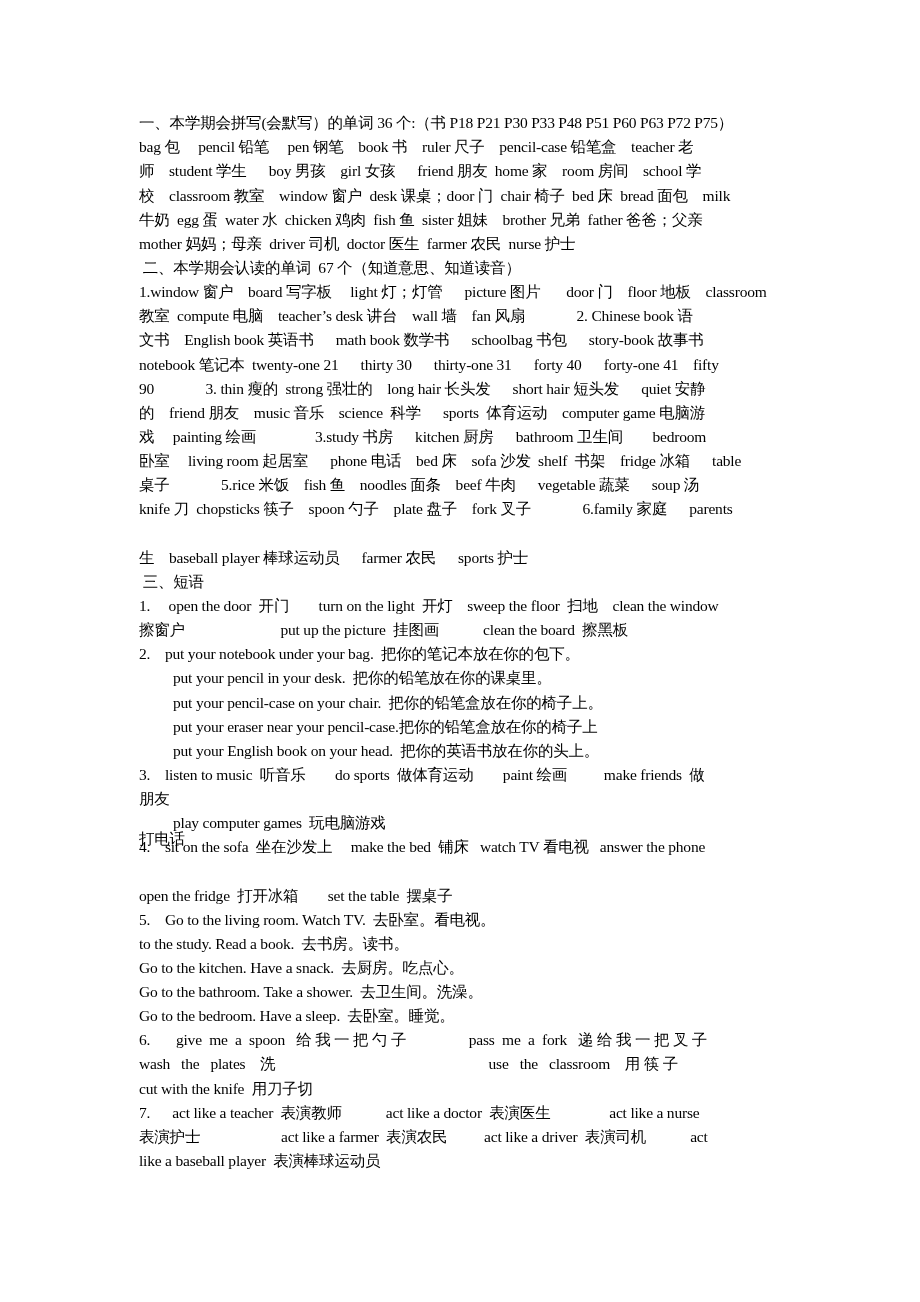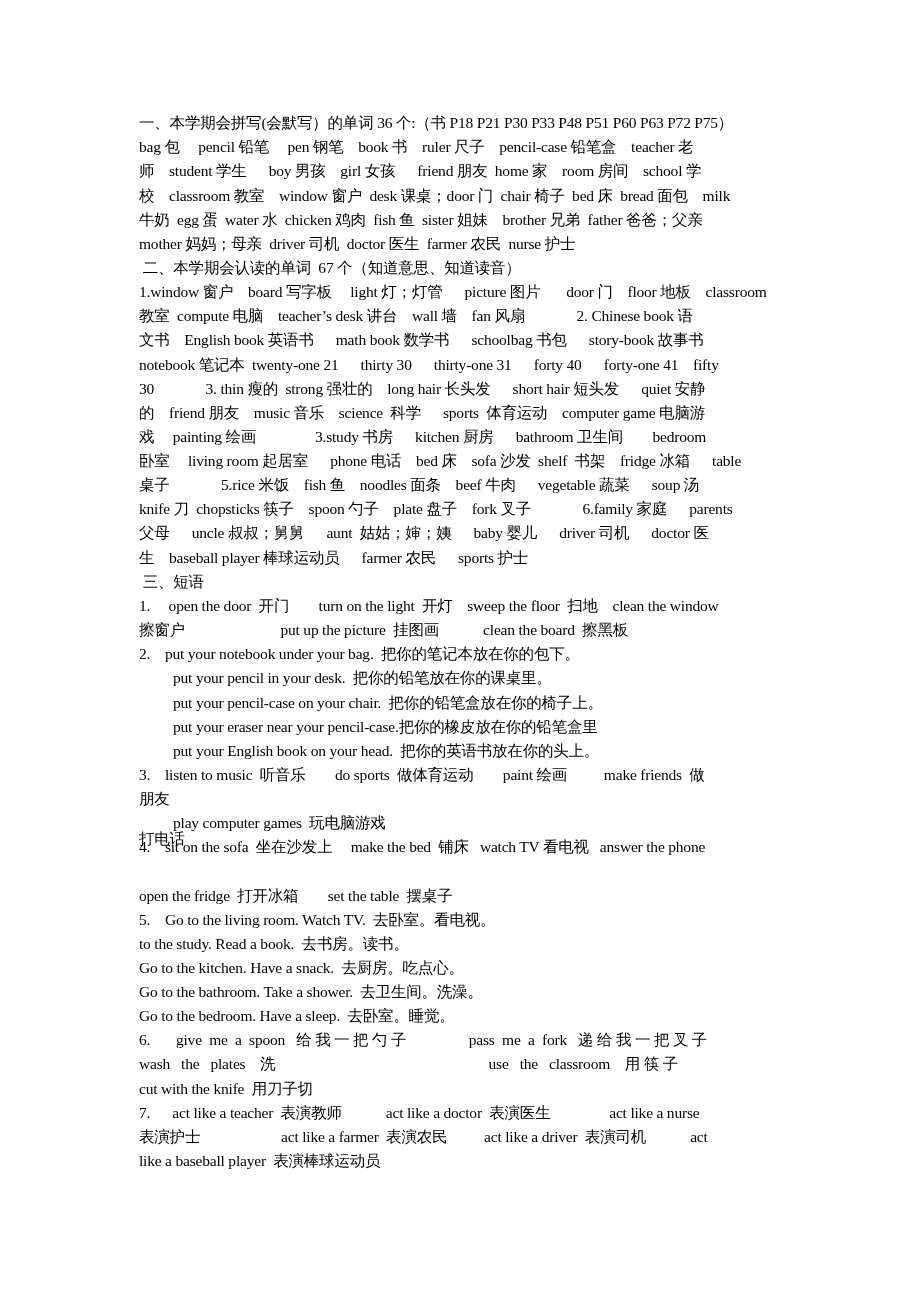--- a/index.html
+++ b/index.html
@@ -19,36 +19,35 @@
   <div class="line" style="top:161px">师    student 学生      boy 男孩    girl 女孩      friend 朋友  home 家    room 房间    school 学</div>
   <div class="line" style="top:210px">牛奶  egg 蛋  water 水  chicken 鸡肉  fish 鱼  sister 姐妹    brother 兄弟  father 爸爸；父亲</div>
   <div class="line" style="top:186px">校    classroom 教室    window 窗户  desk 课桌；door 门  chair 椅子  bed 床  bread 面包    milk</div>
   <div class="line" style="top:234px">mother 妈妈；母亲  driver 司机  doctor 医生  farmer 农民  nurse 护士</div>
 
   <div class="line" style="top:258px"> 二、本学期会认读的单词  67 个（知道意思、知道读音）</div>
   <div class="line" style="top:282px">1.window 窗户    board 写字板     light 灯；灯管      picture 图片       door 门    floor 地板    classroom</div>
   <div class="line" style="top:306px">教室  compute 电脑    teacher’s desk 讲台    wall 墙    fan 风扇              2. Chinese book 语</div>
   <div class="line" style="top:330px">文书    English book 英语书      math book 数学书      schoolbag 书包      story-book 故事书</div>
   <div class="line" style="top:355px">notebook 笔记本  twenty-one 21      thirty 30      thirty-one 31      forty 40      forty-one 41    fifty</div>
-  <div class="line" style="top:379px">30              3. thin 瘦的  strong 强壮的    long hair 长头发      short hair 短头发      quiet 安静</div>
+  <div class="line" style="top:379px">90              3. thin 瘦的  strong 强壮的    long hair 长头发      short hair 短头发      quiet 安静</div>
   <div class="line" style="top:403px">的    friend 朋友    music 音乐    science  科学      sports  体育运动    computer game 电脑游</div>
   <div class="line" style="top:427px">戏     painting 绘画                3.study 书房      kitchen 厨房      bathroom 卫生间        bedroom</div>
   <div class="line" style="top:451px">卧室     living room 起居室      phone 电话    bed 床    sofa 沙发  shelf  书架    fridge 冰箱      table</div>
   <div class="line" style="top:475px">桌子              5.rice 米饭    fish 鱼    noodles 面条    beef 牛肉      vegetable 蔬菜      soup 汤</div>
   <div class="line" style="top:499px">knife 刀  chopsticks 筷子    spoon 勺子    plate 盘子    fork 叉子              6.family 家庭      parents</div>
-  <div class="line" style="top:523px">父母      uncle 叔叔；舅舅      aunt  姑姑；婶；姨      baby 婴儿      driver 司机      doctor 医</div>
   <div class="line" style="top:548px">生    baseball player 棒球运动员      farmer 农民      sports 护士</div>
 
   <div class="line" style="top:572px"> 三、短语</div>
   <div class="line" style="top:596px">1.     open the door  开门        turn on the light  开灯    sweep the floor  扫地    clean the window</div>
   <div class="line" style="top:620px">擦窗户                          put up the picture  挂图画            clean the board  擦黑板</div>
   <div class="line" style="top:644px">2.    put your notebook under your bag.  把你的笔记本放在你的包下。</div>
   <div class="line indent" style="top:668px">put your pencil in your desk.  把你的铅笔放在你的课桌里。</div>
   <div class="line indent" style="top:693px">put your pencil-case on your chair.  把你的铅笔盒放在你的椅子上。</div>
-  <div class="line indent" style="top:717px">put your eraser near your pencil-case.把你的橡皮放在你的铅笔盒里</div>
+  <div class="line indent" style="top:717px">put your eraser near your pencil-case.把你的铅笔盒放在你的椅子上</div>
   <div class="line indent" style="top:741px">put your English book on your head.  把你的英语书放在你的头上。</div>
   <div class="line" style="top:765px">3.    listen to music  听音乐        do sports  做体育运动        paint 绘画          make friends  做</div>
   <div class="line" style="top:789px">朋友</div>
   <div class="line indent" style="top:813px">play computer games  玩电脑游戏</div>
   <div class="line" style="top:837px">4.    sit on the sofa  坐在沙发上     make the bed  铺床   watch TV 看电视   answer the phone</div>
   <div class="line" style="top:829px">打电话</div>
   <div class="line" style="top:886px">open the fridge  打开冰箱        set the table  摆桌子</div>
   <div class="line" style="top:910px">5.    Go to the living room. Watch TV.  去卧室。看电视。</div>
   <div class="line" style="top:934px">to the study. Read a book.  去书房。读书。</div>
   <div class="line" style="top:958px">Go to the kitchen. Have a snack.  去厨房。吃点心。</div>

